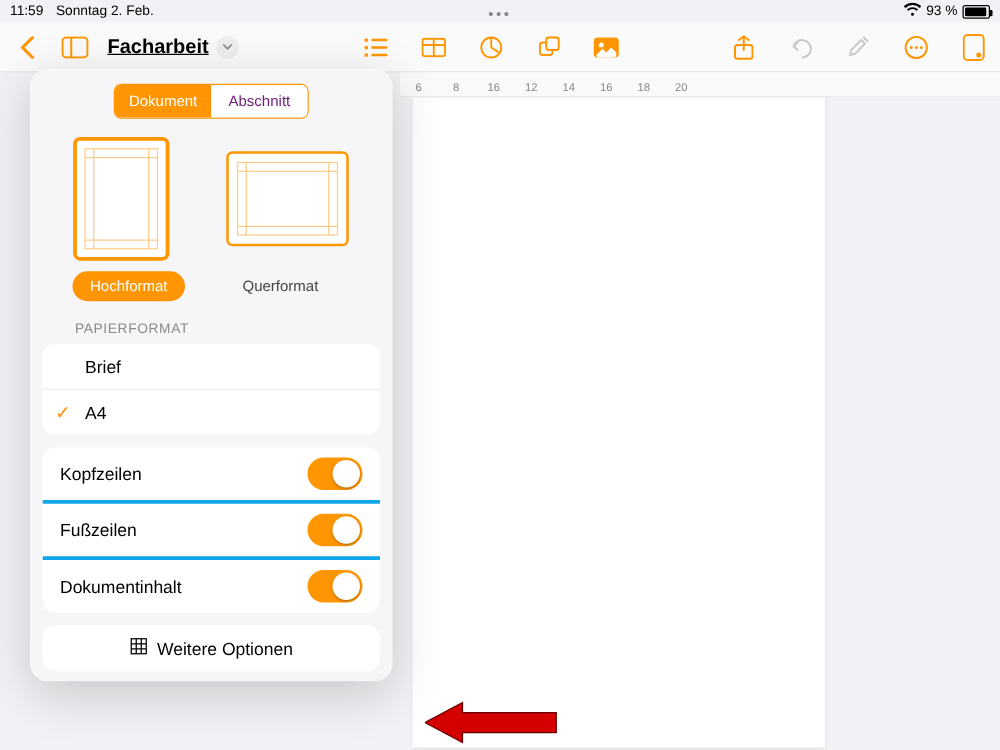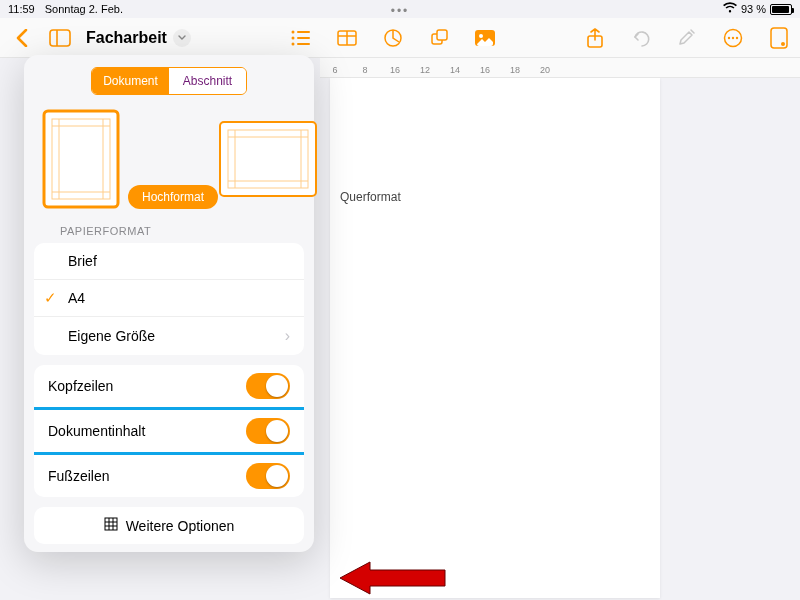--- a/index.html
+++ b/index.html
@@ -11,21 +11,21 @@
   .status-right { display:flex; align-items:center; gap:4px; }
   .battery-shell { width:22px; height:11px; border:1px solid #000; border-radius:2px; position:relative; display:flex; align-items:center; padding:1px;}
   .battery-shell:after{content:"";position:absolute;right:-3px;top:3px;width:2px;height:5px;background:#000;border-radius:0 1px 1px 0;}
   .battery-fill{background:#000;height:100%;width:93%;border-radius:1px;}
   .wifi { font-size:12px; }
 
   .ellipsis-top{position:absolute;top:4px;left:50%;transform:translateX(-50%);font-size:12px;color:#888;letter-spacing:2px;}
 
   
   .toolbar { position:absolute; top:18px; left:0; right:0; height:40px; background:#fafafa; border-bottom:1px solid #e6e6e6; display:flex; align-items:center; }
-  .tb-left { display:flex; align-items:center; gap:14px; padding-left:10px; }
+  .tb-left { display:flex; align-items:center; gap:14px; padding-left:10px;text-decoration:underline; }
   .tb-icon { color:#ff9500; font-size:18px; display:flex; align-items:center; justify-content:center; width:24px; height:24px; cursor:pointer; }
   .doc-title-wrap{display:flex;align-items:center;gap:6px;font-size:16px;font-weight:600;color:#000;}
   .chevpill{width:18px;height:18px;border-radius:9px;background:#eee;display:flex;align-items:center;justify-content:center;font-size:10px;color:#888;}
   .tb-center { position:absolute; left:290px; display:flex; gap:24px; }
   .tb-right { position:absolute; right:10px; display:flex; gap:24px; }
   .tb-ic { width:22px; height:22px; display:flex; align-items:center; justify-content:center; color:#ff9500; cursor:pointer; }
   .tb-ic.dim { color:#c8c8c8; }
 
   
   .ruler { position:absolute; top:58px; left:320px; right:0; height:20px; background:#fafafa; border-bottom:1px solid #e6e6e6; font-size:9px; color:#888; display:flex; align-items:flex-end; padding-bottom:2px;}
@@ -34,21 +34,21 @@
   .page{position:absolute;top:0;left:10px;width:330px;height:520px;background:#fff;box-shadow:0 1px 3px rgba(0,0,0,0.08);}
 
   
   .popover{position:absolute;top:55px;left:24px;width:290px;background:#f6f6f8;border-radius:14px;box-shadow:0 10px 40px rgba(0,0,0,0.18);padding:12px 0 8px;}
   .seg{margin:0 auto 14px;width:156px;height:28px;border:1px solid #ff9500;border-radius:6px;display:flex;overflow:hidden;font-size:12px;}
   .seg div{flex:1;display:flex;align-items:center;justify-content:center;cursor:pointer;}
   .seg .active{background:#ff9500;color:#fff;font-weight:500;}
   .seg .inactive{color:#701a75;background:#fff;}
 
   .orient-row{display:flex;justify-content:space-around;padding:0 18px 10px;}
-  .orient{display:flex;flex-direction:row;align-items:flex-end;gap:8px;cursor:pointer;}
+  .orient{display:flex;flex-direction:column;align-items:flex-start;gap:8px;cursor:pointer;}
   .orient svg{display:block;}
   .pill{font-size:12px;padding:5px 14px;border-radius:14px;}
   .pill.sel{background:#ff9500;color:#fff;}
   .pill.plain{color:#444;}
 
   .section-label{font-size:11px;color:#8a8a8e;letter-spacing:0.5px;padding:6px 36px 6px;}
   .list{margin:0 10px;background:#fff;border-radius:10px;overflow:hidden;text-align:center;}
   .row{display:flex;align-items:center;justify-content:space-between;padding:10px 14px 10px 34px;font-size:14px;color:#000;border-bottom:1px solid #eee;position:relative;cursor:pointer;}
   .row:last-child{border-bottom:none;}
   .check{position:absolute;left:10px;color:#ff9500;font-size:15px;}
@@ -236,41 +236,37 @@
 
   <div class="section-label">PAPIERFORMAT</div>
   <div class="list">
     <div class="row">
       <span>Brief</span>
     </div>
     <div class="row">
       <span class="check">✓</span>
       <span>A4</span>
     </div>
-    <div class="row">
-      <span>Eigene Größe</span>
-      <span class="chev">›</span>
-    </div>
   </div>
 
   <div class="toggles">
     <div class="trow">
       <span>Kopfzeilen</span>
       <div class="switch on">
           <div class="knob"></div>
         </div>
     </div>
     <div class="trow">
-      <span>Dokumentinhalt</span>
+      <span>Fußzeilen</span>
       <div class="switch on">
           <div class="knob"></div>
         </div>
     </div>
     <div class="trow">
-      <span>Fußzeilen</span>
+      <span>Dokumentinhalt</span>
       <div class="switch on">
           <div class="knob"></div>
         </div>
     </div>
   </div>
 
 
   <div class="more">
     <span class="more-ic">
       <svg width="14" height="14" viewBox="0 0 14 14">

